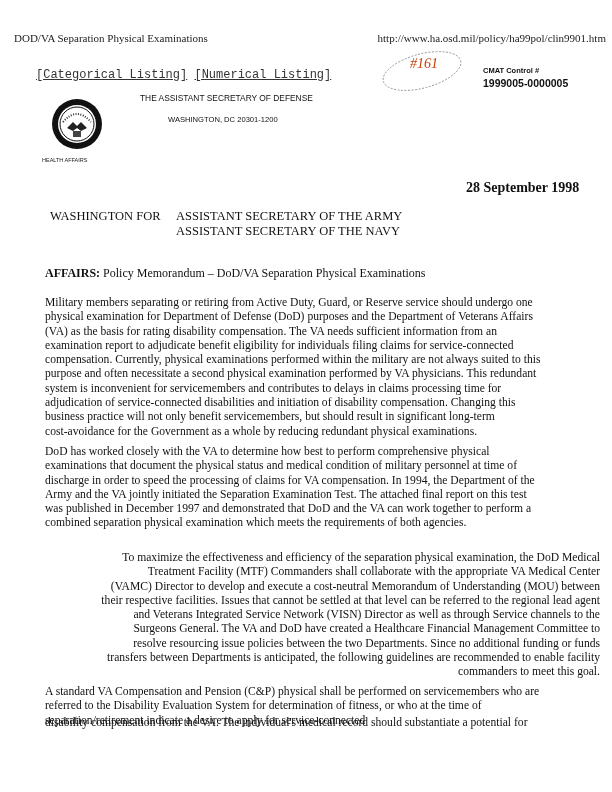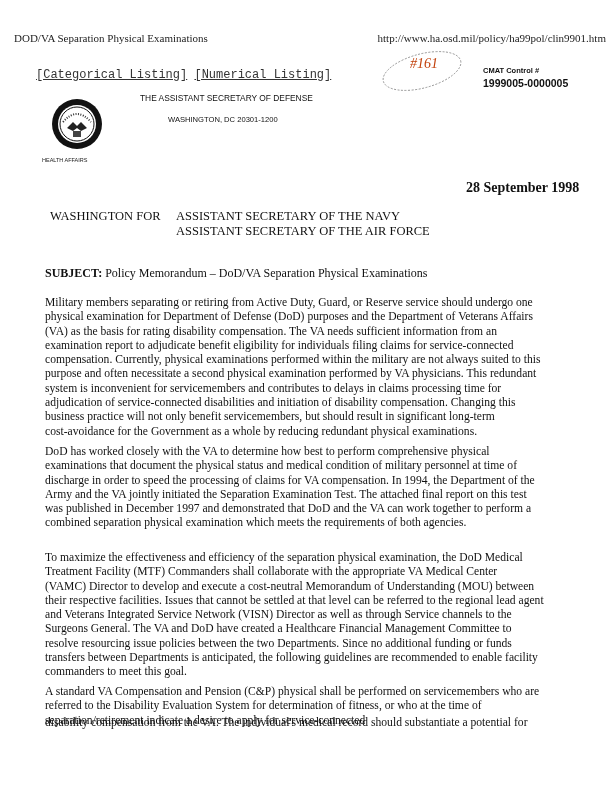--- a/index.html
+++ b/index.html
@@ -45,46 +45,46 @@
   <div class="abs serif" style="left:30px; top:8px; font-size:14px; font-style:italic; color:#c2410c;">#161</div>
 </div>
 
 <div class="abs sans" style="left:483px; top:66px; font-size:7.5px; font-weight:bold; color:#111;">CMAT Control #</div>
 <div class="abs sans" style="left:483px; top:77px; font-size:10.5px; font-weight:bold; color:#111;">1999005-0000005</div>
 
 <div class="abs serif" style="left:466px; top:180px; font-size:14px; font-weight:bold;">28 September 1998</div>
 
 <div class="abs serif" style="left:50px; top:209px; font-size:12.5px;">WASHINGTON FOR</div>
 <div class="abs serif" style="left:176px; top:209px; font-size:12.5px; line-height:15px;">
+  <div>ASSISTANT SECRETARY OF THE ARMY</div>
   <div>ASSISTANT SECRETARY OF THE NAVY</div>
-  <div>ASSISTANT SECRETARY OF THE AIR FORCE</div>
 </div>
 
 <div class="abs serif" style="left:45px; top:266px; font-size:12px;">
-  <b>SUBJECT:</b>
+  <b>AFFAIRS:</b>
   <span>Policy Memorandum – DoD/VA Separation Physical Examinations</span>
 </div>
 
 <p class="body-p" style="top:296px;">Military members separating or retiring from Active Duty, Guard, or Reserve service should undergo one
 physical examination for Department of Defense (DoD) purposes and the Department of Veterans Affairs
 (VA) as the basis for rating disability compensation. The VA needs sufficient information from an
 examination report to adjudicate benefit eligibility for individuals filing claims for service-connected
 compensation. Currently, physical examinations performed within the military are not always suited to this
 purpose and often necessitate a second physical examination performed by VA physicians. This redundant
 system is inconvenient for servicemembers and contributes to delays in claims processing time for
 adjudication of service-connected disabilities and initiation of disability compensation. Changing this
 business practice will not only benefit servicemembers, but should result in significant long-term
 cost-avoidance for the Government as a whole by reducing redundant physical examinations.</p>
 <p class="body-p" style="top:445px;">DoD has worked closely with the VA to determine how best to perform comprehensive physical
 examinations that document the physical status and medical condition of military personnel at time of
 discharge in order to speed the processing of claims for VA compensation. In 1994, the Department of the
 Army and the VA jointly initiated the Separation Examination Test. The attached final report on this test
 was published in December 1997 and demonstrated that DoD and the VA can work together to perform a
 combined separation physical examination which meets the requirements of both agencies.</p>
-<p class="body-p" style="top:551px;">To maximize the effectiveness and efficiency of the separation physical examination, the DoD Medical
+<p class="body-p" style="top:551px;text-align:right;">To maximize the effectiveness and efficiency of the separation physical examination, the DoD Medical
 Treatment Facility (MTF) Commanders shall collaborate with the appropriate VA Medical Center
 (VAMC) Director to develop and execute a cost-neutral Memorandum of Understanding (MOU) between
 their respective facilities. Issues that cannot be settled at that level can be referred to the regional lead agent
 and Veterans Integrated Service Network (VISN) Director as well as through Service channels to the
 Surgeons General. The VA and DoD have created a Healthcare Financial Management Committee to
 resolve resourcing issue policies between the two Departments. Since no additional funding or funds
 transfers between Departments is anticipated, the following guidelines are recommended to enable facility
 commanders to meet this goal.</p>
 <p class="body-p" style="top:685px;">A standard VA Compensation and Pension (C&amp;P) physical shall be performed on servicemembers who are
 referred to the Disability Evaluation System for determination of fitness, or who at the time of

